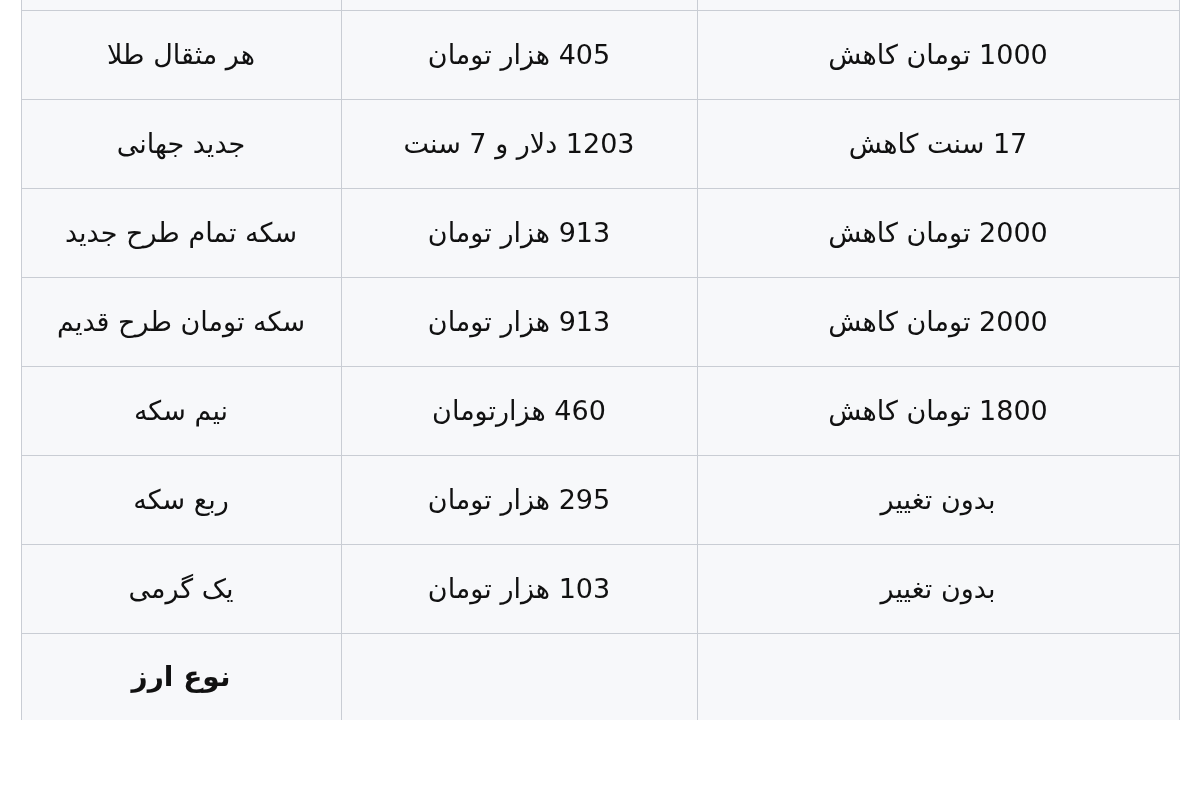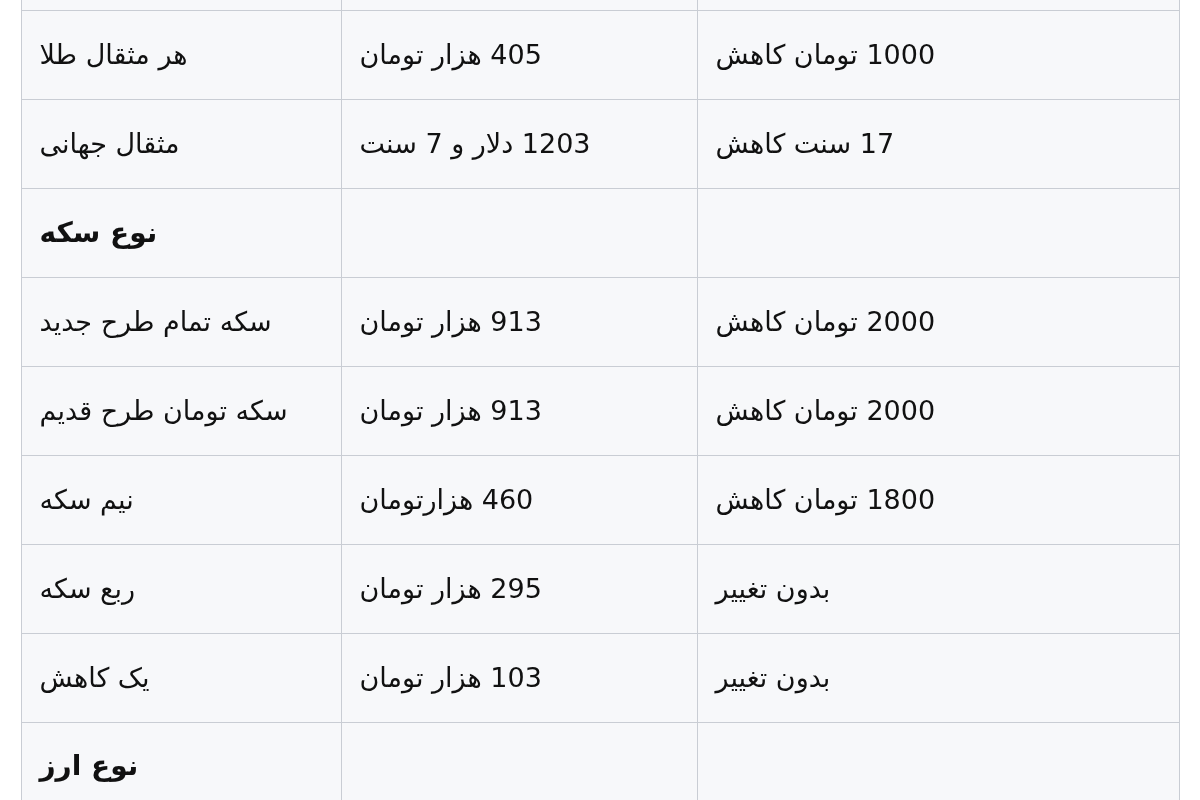--- a/index.html
+++ b/index.html
@@ -31,21 +31,21 @@
   table.price-table col.c-price { width: 356px; }
   table.price-table col.c-change { width: 482px; }
 
   table.price-table td {
     border: 1px solid #c9cdd4;
     background: #f7f8fa;
     height: 88px;
     padding: 0 18px;
     font-size: 27px;
     color: #111111;
-    text-align: left;
+    text-align: center;
     vertical-align: middle;
     line-height: 1.35;
     white-space: nowrap;
     overflow: hidden;
   }
   table.price-table tr.section-row td {
     background: #f7f8fa;
   }
   table.price-table td.cell-name {
     font-weight: normal;
@@ -89,28 +89,23 @@
 
       <tr class="data-row">
         <td class="cell-change">1000 تومان کاهش</td>
         <td class="cell-price">405 هزار تومان</td>
         <td class="cell-name">هر مثقال طلا</td>
       </tr>
 
       <tr class="data-row">
         <td class="cell-change">17 سنت کاهش</td>
         <td class="cell-price">1203 دلار و 7 سنت</td>
-        <td class="cell-name">مثقال جهانی</td>
+        <td class="cell-name">جدید جهانی</td>
       </tr>
 
-      <tr class="section-row">
-        <td class="cell-change cell-empty"></td>
-        <td class="cell-price cell-empty"></td>
-        <td class="cell-name">نوع سکه</td>
-      </tr>
 
       <tr class="data-row">
         <td class="cell-change">2000 تومان کاهش</td>
         <td class="cell-price">913 هزار تومان</td>
         <td class="cell-name">سکه تمام طرح جدید</td>
       </tr>
 
       <tr class="data-row">
         <td class="cell-change">2000 تومان کاهش</td>
         <td class="cell-price">913 هزار تومان</td>
@@ -125,21 +120,21 @@
 
       <tr class="data-row">
         <td class="cell-change">بدون تغییر</td>
         <td class="cell-price">295 هزار تومان</td>
         <td class="cell-name">ربع سکه</td>
       </tr>
 
       <tr class="data-row">
         <td class="cell-change">بدون تغییر</td>
         <td class="cell-price">103 هزار تومان</td>
-        <td class="cell-name">یک کاهش</td>
+        <td class="cell-name">یک گرمی</td>
       </tr>
 
       <tr class="section-row row-clipped">
         <td class="cell-change cell-empty"></td>
         <td class="cell-price cell-empty"></td>
         <td class="cell-name">نوع ارز</td>
       </tr>
 
     </tbody>
   </table>

